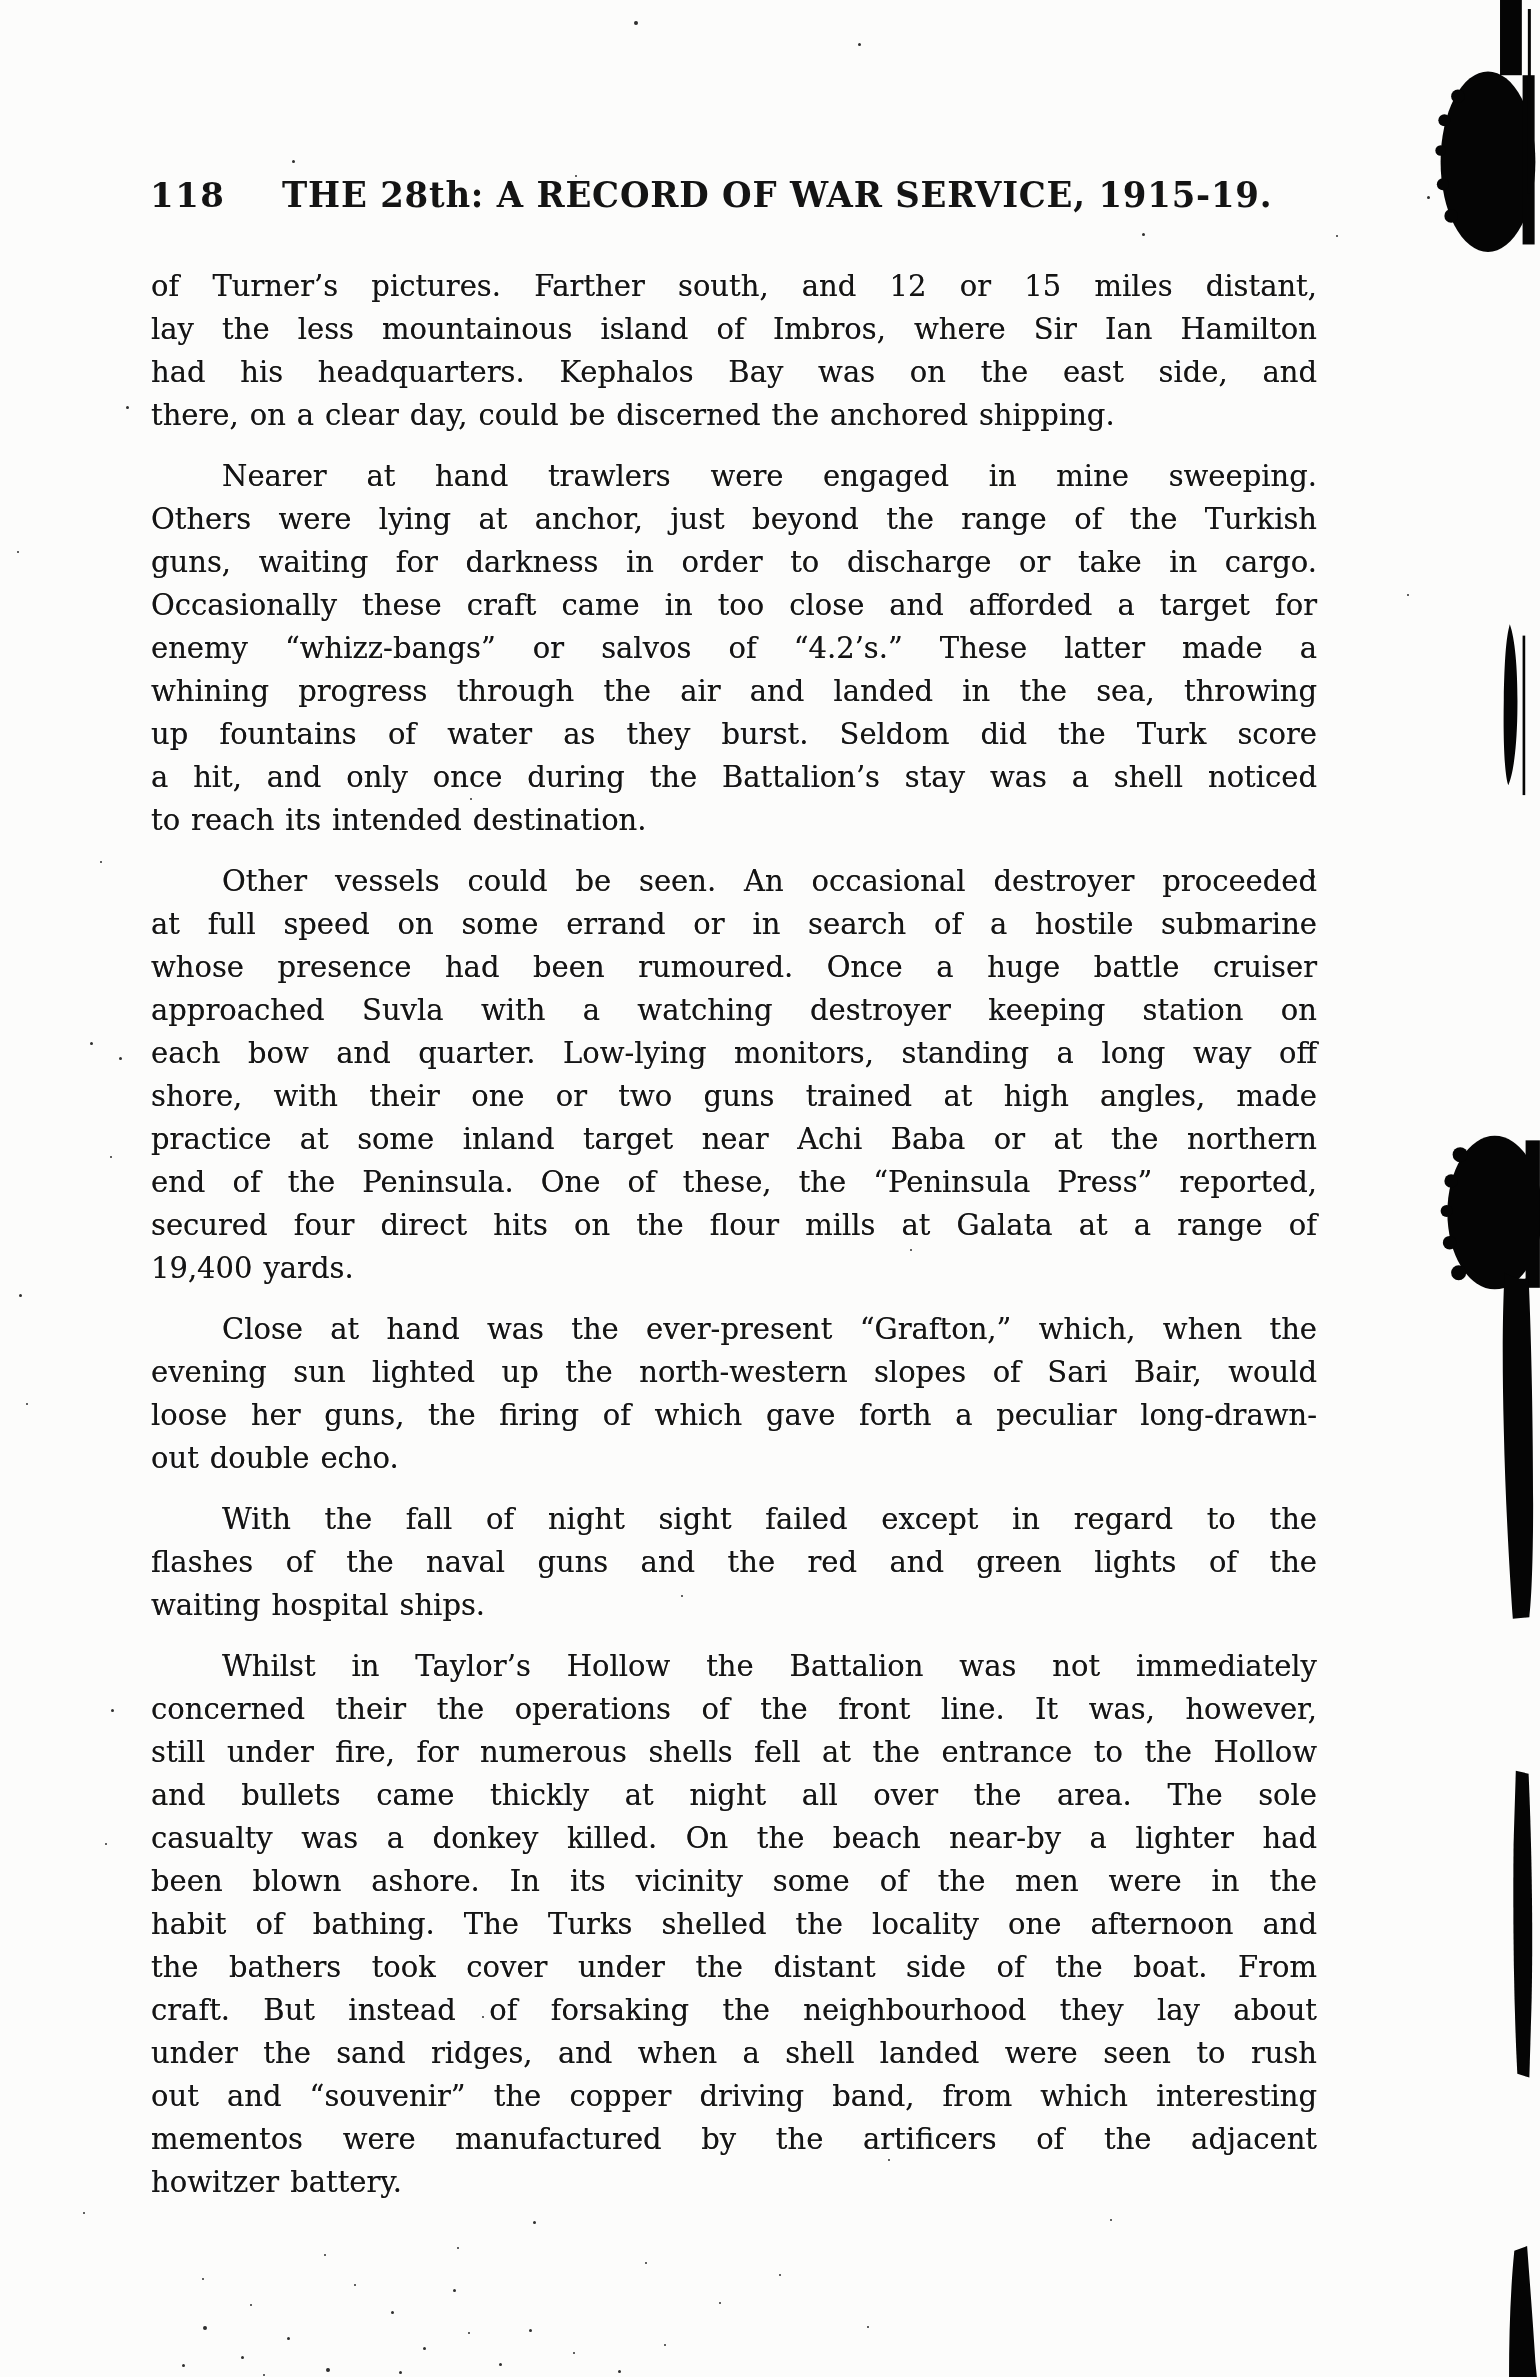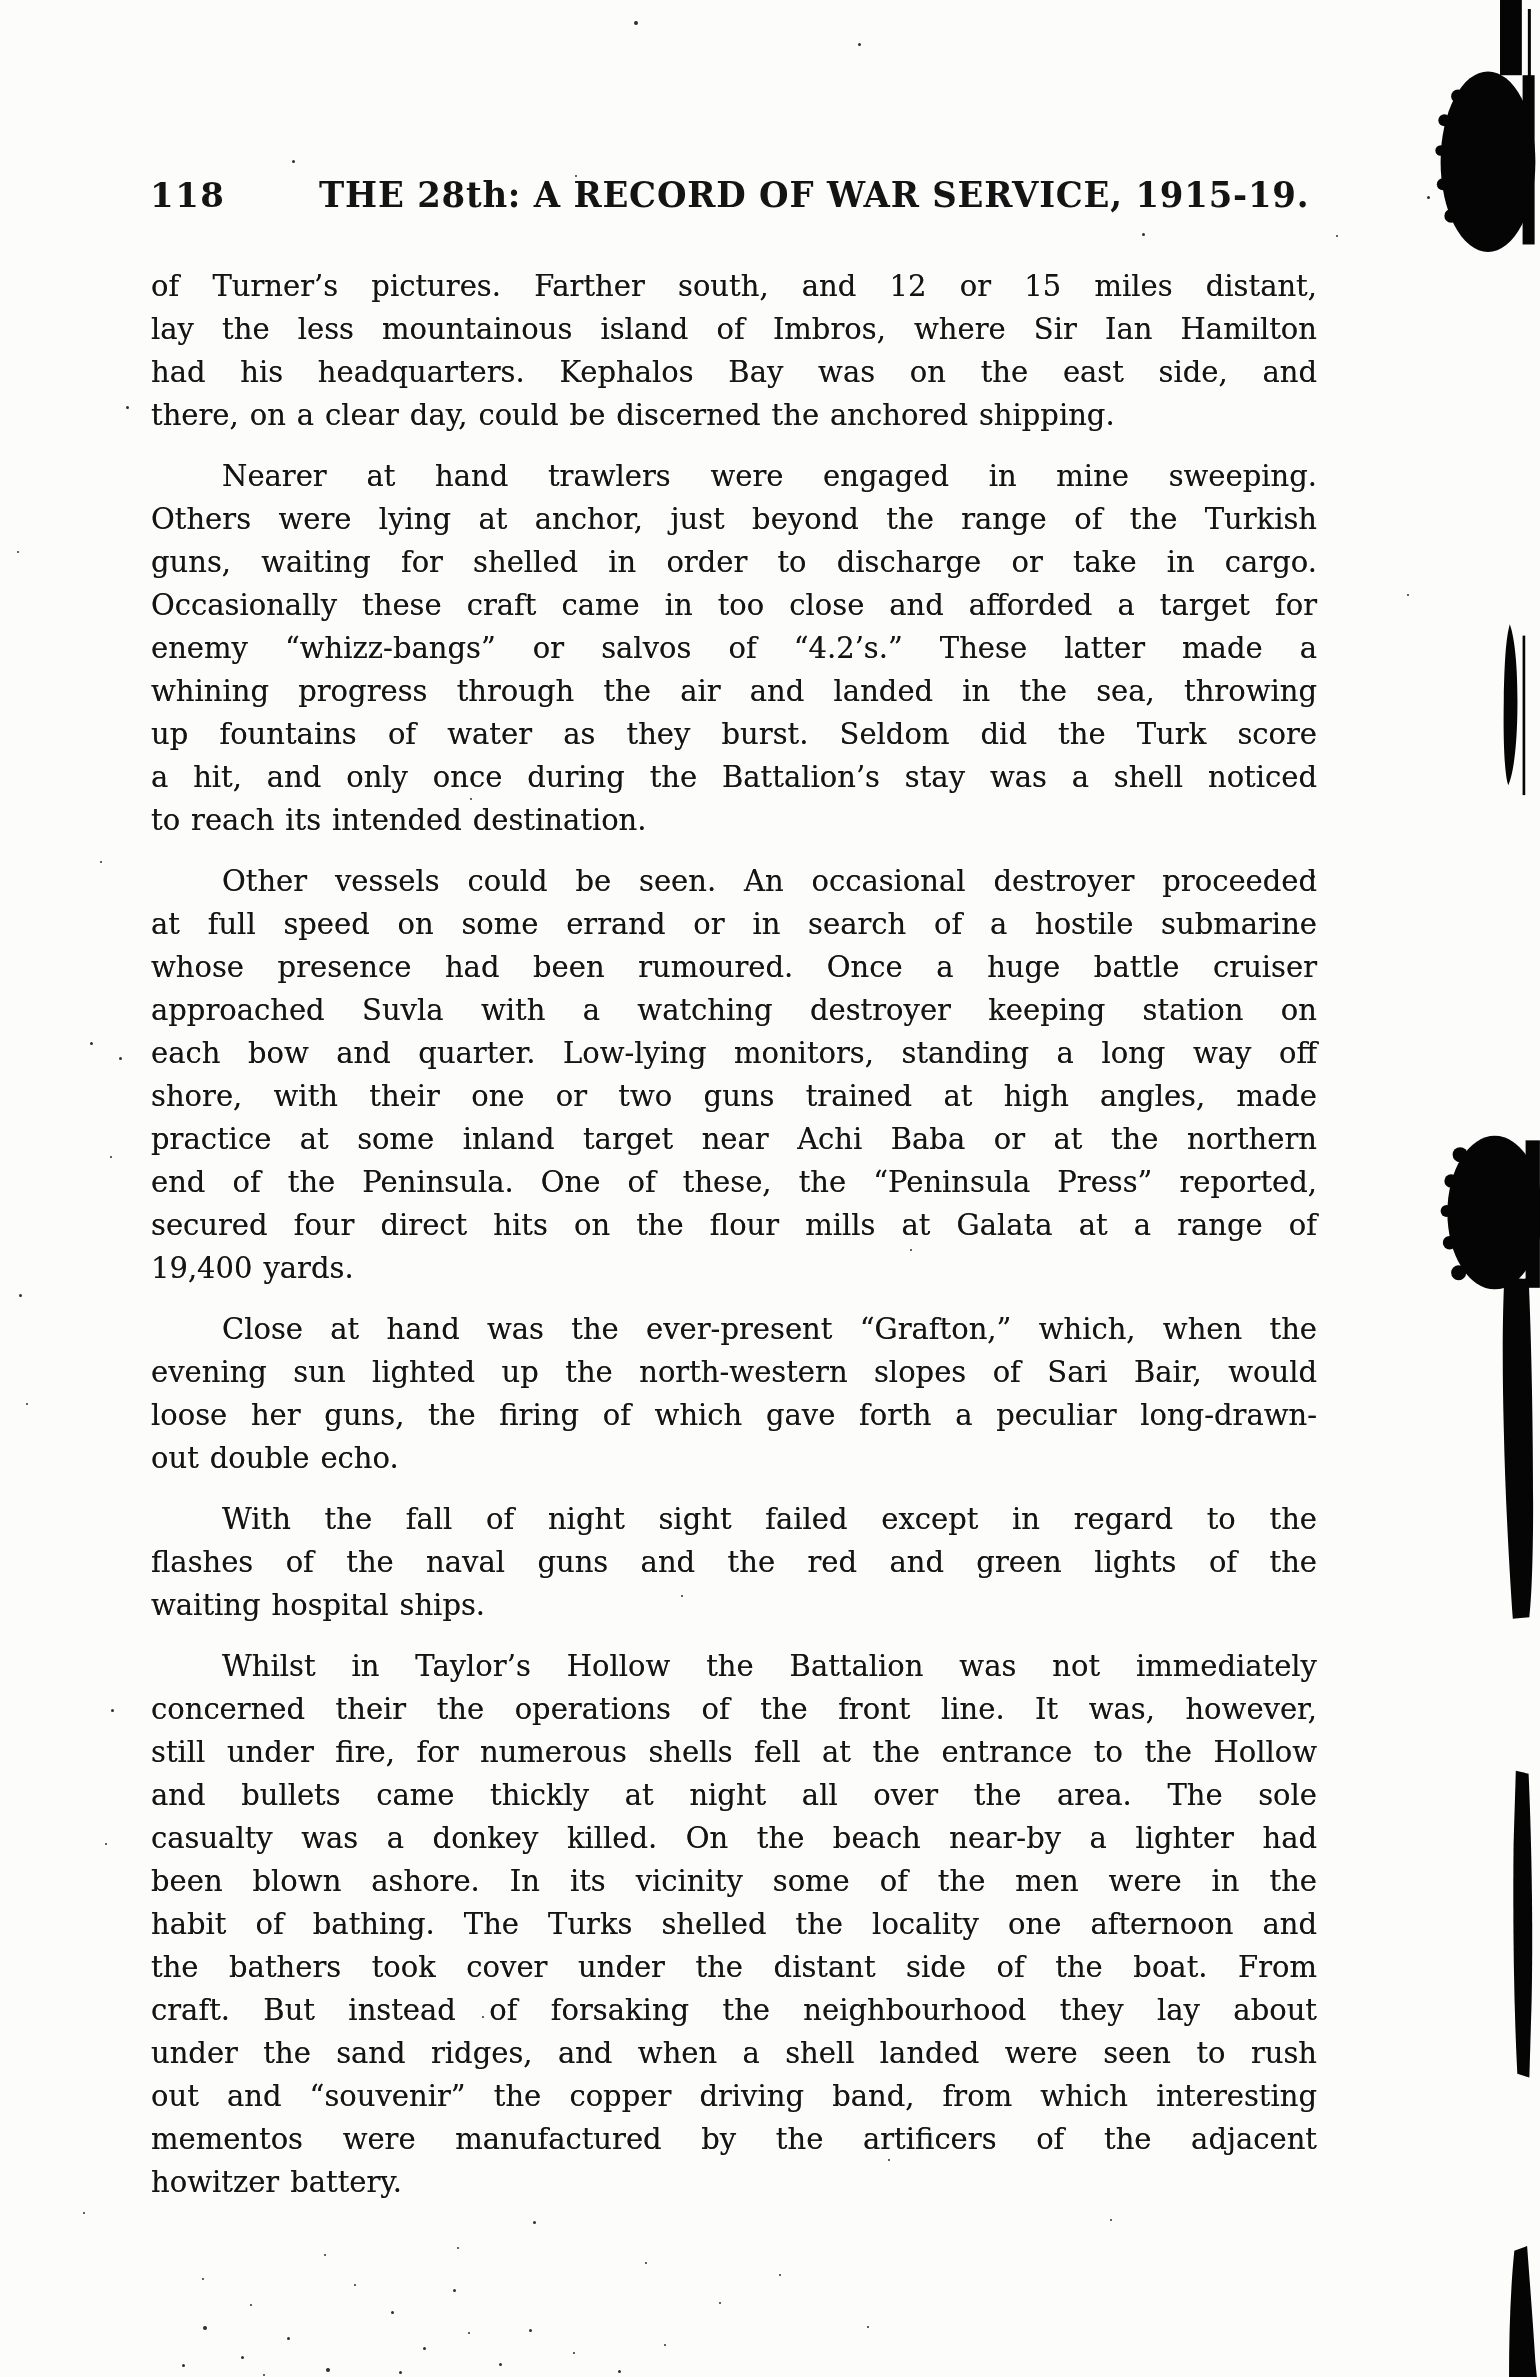--- a/index.html
+++ b/index.html
@@ -13,21 +13,20 @@
     color: #141414;
   }
   .page-header {
     position: absolute;
     top: 174px;
     left: 150px;
     right: 188px;
     display: flex;
     align-items: baseline;
     white-space: nowrap;
-    gap: 37px;
   }
   .page-number {
     font-size: 34px;
     font-weight: 700;
     letter-spacing: 1.5px;
   }
   .running-title {
     margin-left: 57px;
     font-size: 35px;
     font-weight: 700;
@@ -80,21 +79,21 @@
   <div class="page-body">
       <div class="paragraph">
         <div class="line">of Turner’s pictures.  Farther south, and 12 or 15 miles distant,</div>
         <div class="line">lay the less mountainous island of Imbros, where Sir Ian Hamilton</div>
         <div class="line">had his headquarters.  Kephalos Bay was on the east side, and</div>
         <div class="line last">there, on a clear day, could be discerned the anchored shipping.</div>
       </div>
       <div class="paragraph">
         <div class="line indent">Nearer at hand trawlers were engaged in mine sweeping.</div>
         <div class="line">Others were lying at anchor, just beyond the range of the Turkish</div>
-        <div class="line">guns, waiting for shelled in order to discharge or take in cargo.</div>
+        <div class="line">guns, waiting for darkness in order to discharge or take in cargo.</div>
         <div class="line">Occasionally these craft came in too close and afforded a target for</div>
         <div class="line">enemy “whizz-bangs” or salvos of “4.2’s.”  These latter made a</div>
         <div class="line">whining progress through the air and landed in the sea, throwing</div>
         <div class="line">up fountains of water as they burst.  Seldom did the Turk score</div>
         <div class="line">a hit, and only once during the Battalion’s stay was a shell noticed</div>
         <div class="line last">to reach its intended destination.</div>
       </div>
       <div class="paragraph">
         <div class="line indent">Other vessels could be seen.  An occasional destroyer proceeded</div>
         <div class="line">at full speed on some errand or in search of a hostile submarine</div>

